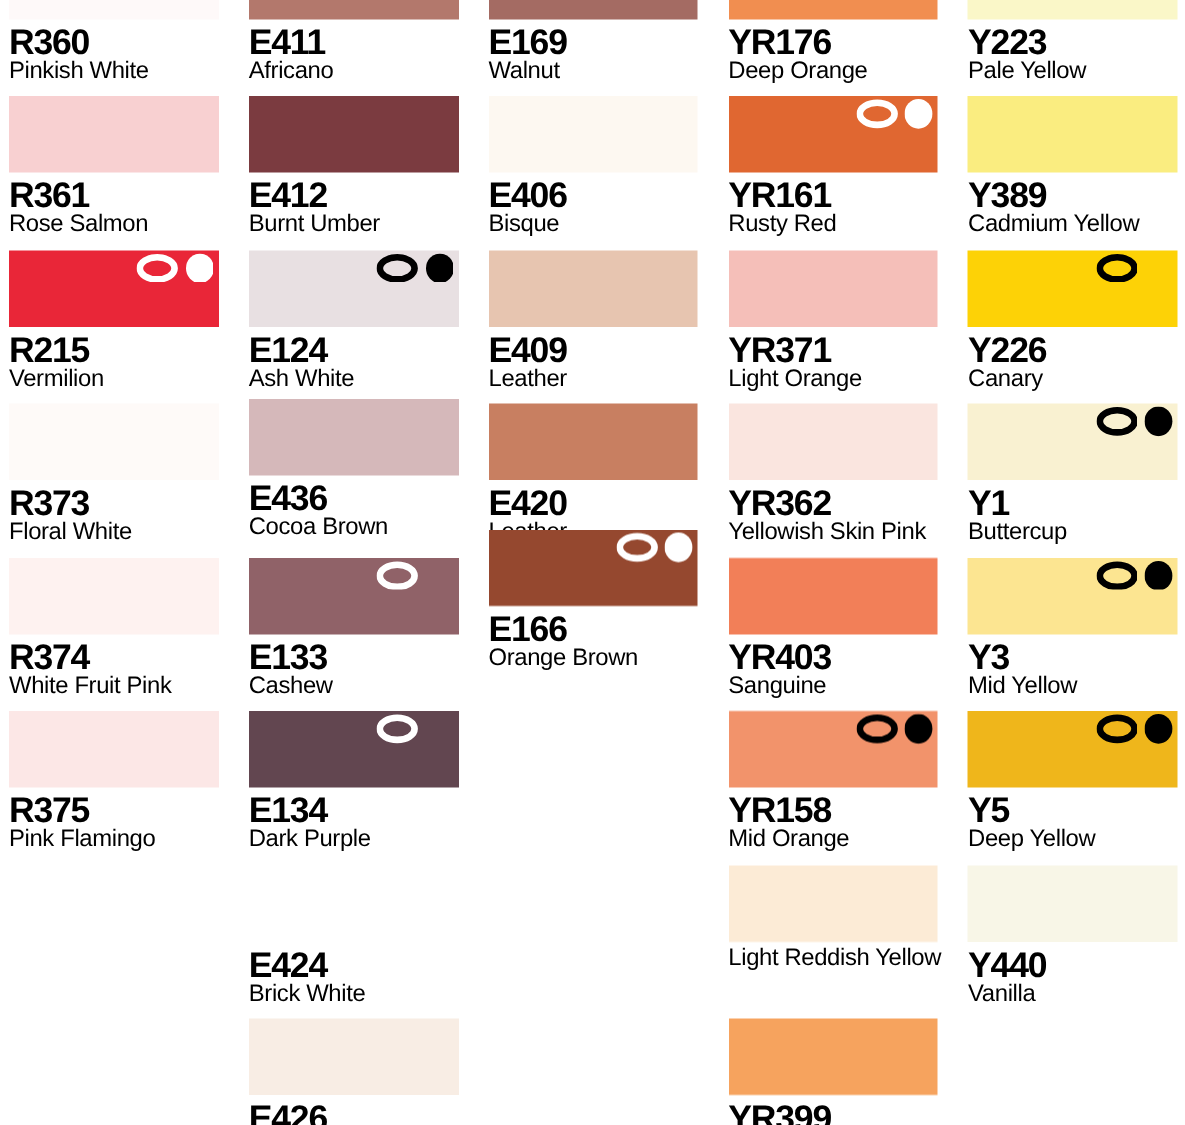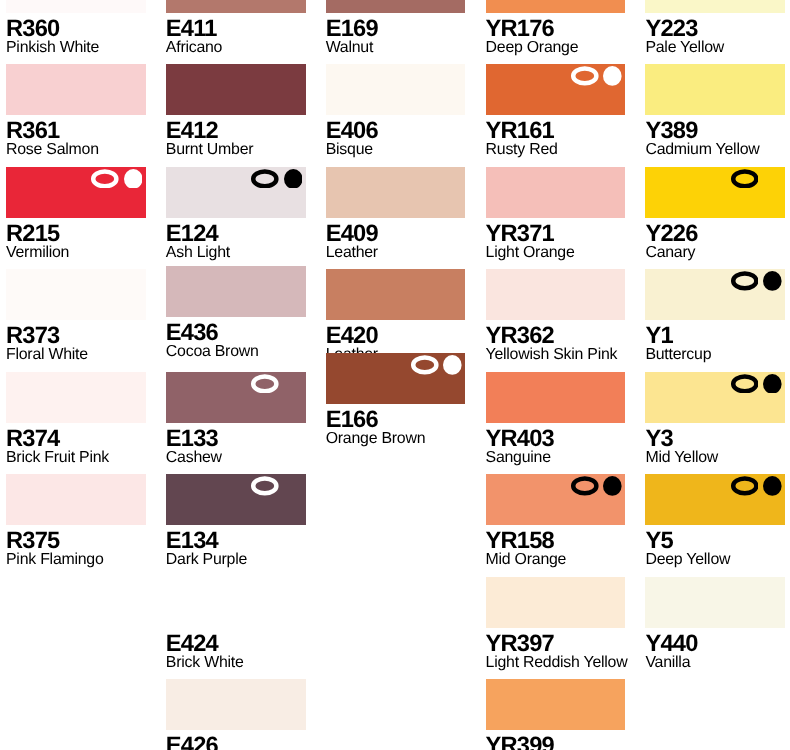--- a/index.html
+++ b/index.html
@@ -61,21 +61,21 @@
     <div class="sw" style="background:#FEFAF8"></div>
     <div class="lab">
      <div class="code">R373</div>
      <div class="nm">Floral White</div>
     </div>
    </div>
    <div class="cell" style="top:371.5px">
     <div class="sw" style="background:#FEF2F0"></div>
     <div class="lab">
      <div class="code">R374</div>
-     <div class="nm">Brick Fruit Pink</div>
+     <div class="nm">White Fruit Pink</div>
     </div>
    </div>
    <div class="cell" style="top:474px">
     <div class="sw" style="background:#FCE7E6"></div>
     <div class="lab">
      <div class="code">R375</div>
      <div class="nm">Pink Flamingo</div>
     </div>
    </div>
   </div>
@@ -100,21 +100,21 @@
             <svg class="ico" width="27.6" height="19.8" viewBox="0 0 27.6 19.8" aria-hidden="true">
               <ellipse cx="13.8" cy="9.9" rx="11.58" ry="7.4" fill="none" stroke="#000000" stroke-width="4.45"></ellipse>
             </svg>
             <svg class="ico" width="18.6" height="19.8" viewBox="0 0 18.6 19.8" aria-hidden="true">
               <ellipse cx="9.3" cy="9.9" rx="9.3" ry="9.9" fill="#000000"></ellipse>
             </svg>
           </div>
         </div>
     <div class="lab">
      <div class="code">E124</div>
-     <div class="nm">Ash Light</div>
+     <div class="nm">Ash White</div>
     </div>
    </div>
    <div class="cell" style="top:266px">
     <div class="sw" style="background:#D5B8BA"></div>
     <div class="lab">
      <div class="code">E436</div>
      <div class="nm">Cocoa Brown</div>
     </div>
    </div>
    <div class="cell" style="top:371.5px">
@@ -267,21 +267,20 @@
           </div>
         </div>
     <div class="lab">
      <div class="code">YR158</div>
      <div class="nm">Mid Orange</div>
     </div>
    </div>
    <div class="cell" style="top:576.5px">
     <div class="sw" style="background:#FCEBD6"></div>
     <div class="lab">
-     <div class="code">YR397</div>
      <div class="nm">Light Reddish Yellow</div>
     </div>
    </div>
    <div class="cell" style="top:679px">
     <div class="sw" style="background:#F6A35E"></div>
     <div class="lab">
      <div class="code">YR399</div>
      <div class="nm"></div>
     </div>
    </div>

